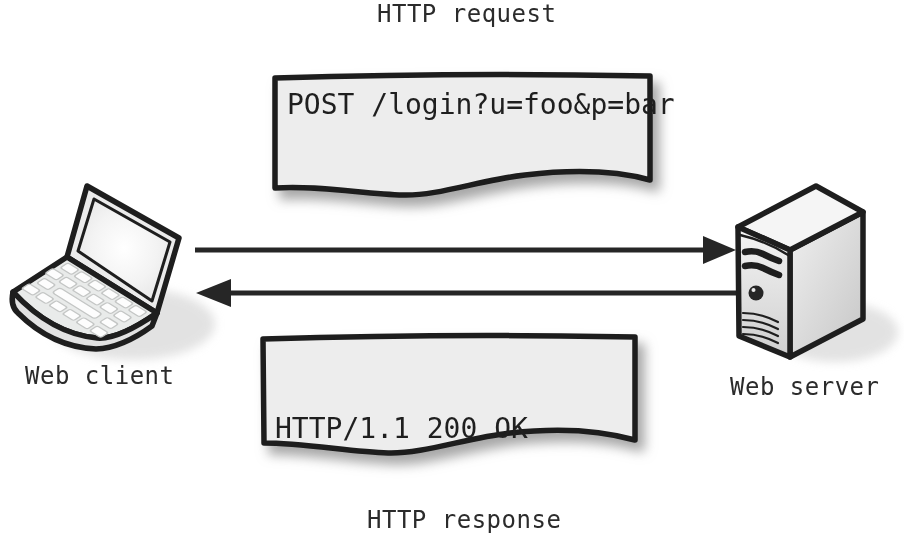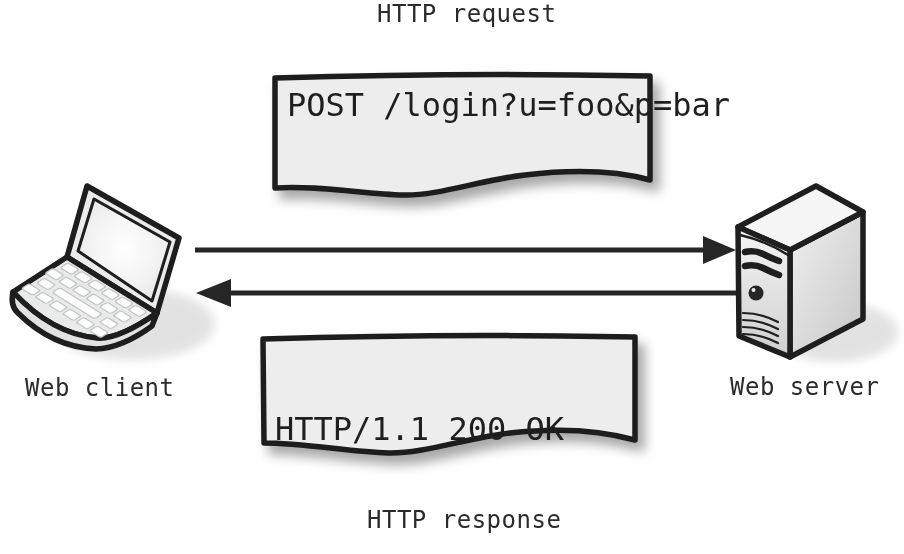--- a/index.html
+++ b/index.html
@@ -37,21 +37,21 @@
   .note svg {
     position: absolute;
     left: 0; top: 0;
     overflow: visible;
     filter: drop-shadow(7px 9px 6px rgba(95,95,95,0.55));
   }
   .note-text {
     position: absolute;
     left: 17px;
     color: #1f1f1f;
-    font-size: 32px;
+    font-size: 28px;
     line-height: 34px;
     white-space: pre;
   }
 </style>
 </head>
 <body>
 
 <div id="canvas">
 
   <svg id="scene" viewBox="0 0 904 554" aria-hidden="true">
@@ -154,18 +154,18 @@
 
   <div class="note" style="left:258px; top:331px;">
     <svg width="390" height="140" viewBox="0 0 390 140">
       <path d="M5,8 Q192,2 377,6 L377,109 C338,98 296,97 252,102 C208,107 165,123 130,122 C94,121 45,112 6,112 Z" fill="#ededed" stroke="#1d1d1d" stroke-width="5.5" stroke-linejoin="round"></path>
     </svg>
     <div class="note-text" style="top:13px;">
       <span style="display:block;">HTTP/1.1 200 OK</span>
     </div>
   </div>
 
-  <div class="label" style="left:25px; top:374px;">Web client</div>
+  <div class="label" style="left:25px; top:362px;">Web client</div>
   <div class="label" style="left:367px; top:506px;">HTTP response</div>
 
   <div class="label" style="left:730px; top:373px;">Web server</div>
 
 </div>
 
 </body></html>

